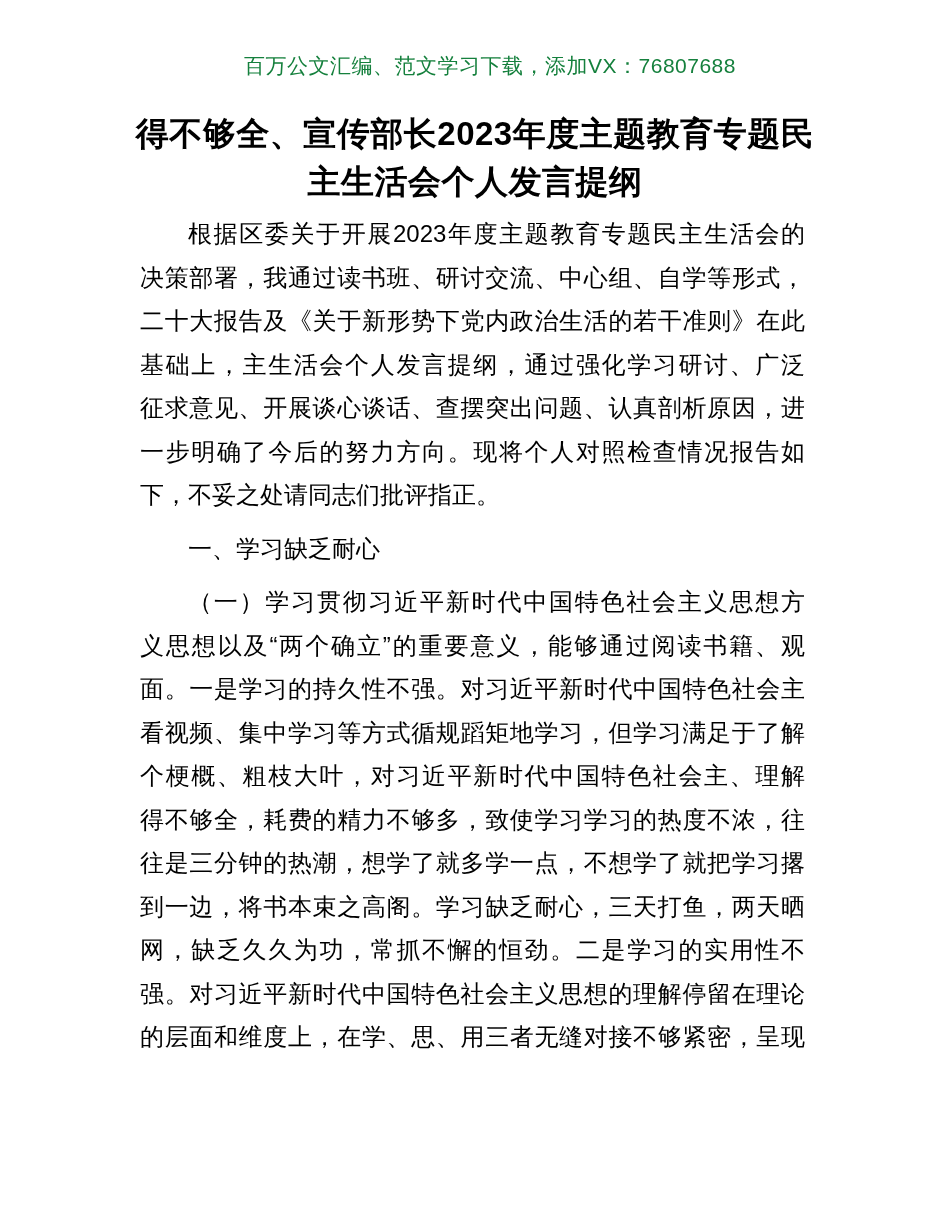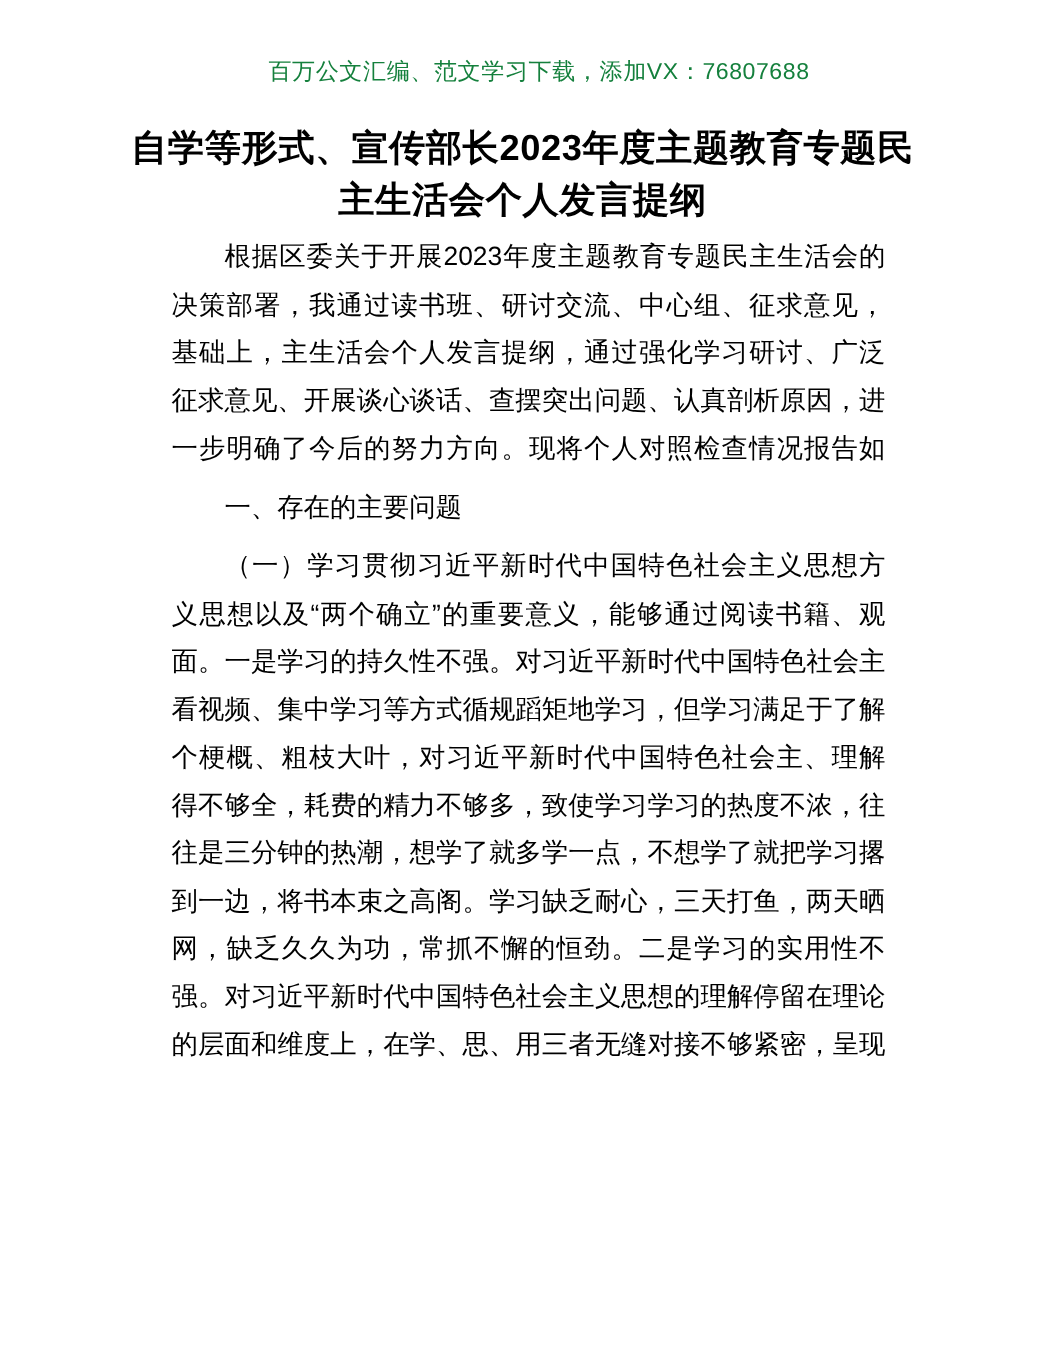--- a/index.html
+++ b/index.html
@@ -61,53 +61,54 @@
   }
   .block.heading {
     margin-top: 10px;
     margin-bottom: 10px;
   }
   .line {
     height: 43.5px;
     line-height: 43.5px;
     white-space: nowrap;
     text-align: left;
-    margin-left: 16px;
   }
   .line.justify {
     white-space: normal;
     text-align: justify;
     text-align-last: justify;
     text-justify: inter-character;
   }
   .line.indent {
     padding-left: 48px;
   }
 </style>
 </head>
 <body style="color: rgb(0, 0, 0); background: rgb(255, 255, 255);">
 
 <div class="page">
   <div class="promo" style="color: #15803d; padding-left: 15px;">百万公文汇编、范文学习下载，添加VX：76807688</div>
 
   <h1 class="title">
-    <span class="tline">自学等形式、宣传部长2023年度主题教育专题民</span>
+    <span class="tline">得不够全、宣传部长2023年度主题教育专题民</span>
     <span class="tline">主生活会个人发言提纲</span>
   </h1>
 
   <div class="doc-body" id="doc-body">
       <div class="block paragraph">
         <div class="line indent justify">根据区委关于开展2023年度主题教育专题民主生活会的</div>
-        <div class="line justify">决策部署，我通过读书班、研讨交流、中心组、征求意见，</div>
+        <div class="line justify">决策部署，我通过读书班、研讨交流、中心组、自学等形式，</div>
+        <div class="line justify">二十大报告及《关于新形势下党内政治生活的若干准则》在此</div>
         <div class="line justify">基础上，主生活会个人发言提纲，通过强化学习研讨、广泛</div>
         <div class="line justify">征求意见、开展谈心谈话、查摆突出问题、认真剖析原因，进</div>
         <div class="line justify">一步明确了今后的努力方向。现将个人对照检查情况报告如</div>
+        <div class="line">下，不妥之处请同志们批评指正。</div>
       </div>
       <div class="block heading">
-        <div class="line indent">一、存在的主要问题</div>
+        <div class="line indent">一、学习缺乏耐心</div>
       </div>
       <div class="block paragraph">
         <div class="line indent justify">（一）学习贯彻习近平新时代中国特色社会主义思想方</div>
         <div class="line justify">义思想以及“两个确立”的重要意义，能够通过阅读书籍、观</div>
         <div class="line justify">面。一是学习的持久性不强。对习近平新时代中国特色社会主</div>
         <div class="line justify">看视频、集中学习等方式循规蹈矩地学习，但学习满足于了解</div>
         <div class="line justify">个梗概、粗枝大叶，对习近平新时代中国特色社会主、理解</div>
         <div class="line justify">得不够全，耗费的精力不够多，致使学习学习的热度不浓，往</div>
         <div class="line justify">往是三分钟的热潮，想学了就多学一点，不想学了就把学习撂</div>
         <div class="line justify">到一边，将书本束之高阁。学习缺乏耐心，三天打鱼，两天晒</div>

